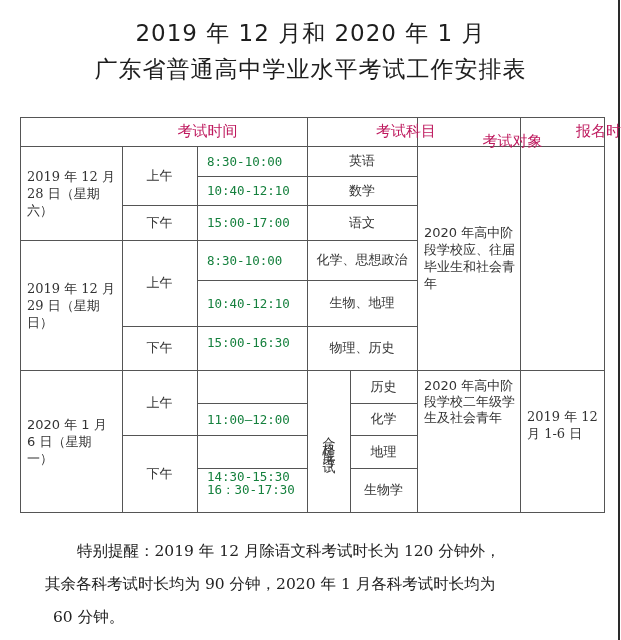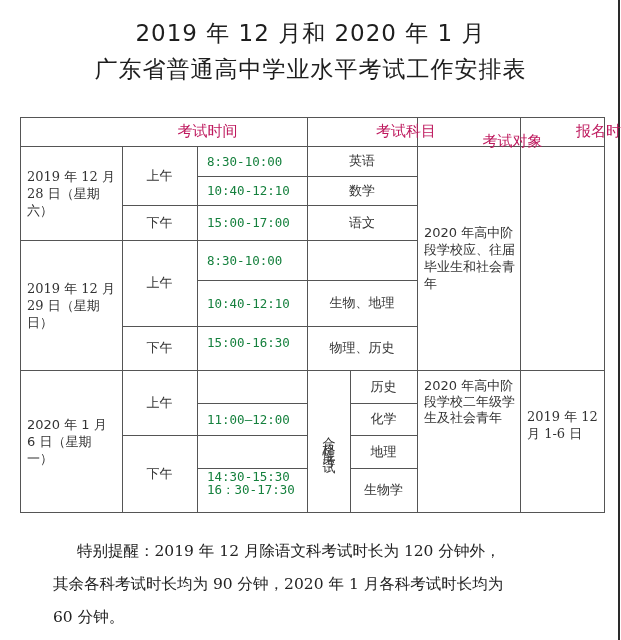--- a/index.html
+++ b/index.html
@@ -79,20 +79,21 @@
   <div class="cell" style="left:307px;top:146px;width:110px;height:30px;">英语</div>
   <div class="cell" style="left:307px;top:176px;width:110px;height:29px;">数学</div>
   <div class="cell" style="left:307px;top:205px;width:110px;height:35px;">语文</div>
 
   <div class="cell left" style="left:20px;top:240px;width:102px;height:130px;padding-right:6px;">2019 年 12 月 29 日（星期日）</div>
   <div class="cell" style="left:122px;top:240px;width:75px;height:86px;">上午</div>
   <div class="cell" style="left:122px;top:326px;width:75px;height:44px;">下午</div>
   <div class="cell mono" style="left:197px;top:240px;width:110px;height:40px;">8:30-10:00</div>
   <div class="cell mono" style="left:197px;top:280px;width:110px;height:46px;">10:40-12:10</div>
   <div class="cell mono" style="left:197px;top:320px;width:110px;height:44px;">15:00-16:30</div>
+  <div class="cell" style="left:307px;top:240px;width:110px;height:40px;">化学、思想政治</div>
   <div class="cell" style="left:307px;top:280px;width:110px;height:46px;">生物、地理</div>
   <div class="cell" style="left:307px;top:326px;width:110px;height:44px;">物理、历史</div>
 
   <div class="cell left" style="left:417px;top:146px;width:103px;height:224px;padding-right:5px;font-family:'DejaVu Sans','Liberation Sans',sans-serif;">2020 年高中阶段学校应、往届毕业生和社会青年</div>
 
   <div class="cell left" style="left:20px;top:370px;width:102px;height:142px;padding-right:6px;font-family:'DejaVu Sans','Liberation Sans',sans-serif;">2020 年 1 月 6 日（星期一）</div>
   <div class="cell" style="left:122px;top:370px;width:75px;height:65px;">上午</div>
   <div class="cell" style="left:122px;top:435px;width:75px;height:77px;">下午</div>
   <div class="cell mono" style="left:197px;top:403px;width:110px;height:32px;">11:00—12:00</div>
   <div class="cell mono" style="left:197px;top:460px;width:110px;height:33px;">14:30-15:30</div>
@@ -101,15 +102,15 @@
   <div class="cell" style="left:350px;top:370px;width:67px;height:33px;">历史</div>
   <div class="cell" style="left:350px;top:403px;width:67px;height:32px;">化学</div>
   <div class="cell" style="left:350px;top:435px;width:67px;height:33px;">地理</div>
   <div class="cell" style="left:350px;top:468px;width:67px;height:44px;">生物学</div>
   <div class="cell left top" style="left:417px;top:370px;width:103px;height:142px;padding-right:5px;padding-top:8px;line-height:16px;font-family:'DejaVu Sans','Liberation Sans',sans-serif;">2020 年高中阶段学校二年级学生及社会青年</div>
   <div class="cell left" style="left:520px;top:370px;width:84px;height:110px;padding-right:5px;">2019 年 12 月 1-6 日</div>
 </div>
 
 <div class="note" style="top:535px;">
   <div style="padding-left:32px;">特别提醒：2019 年 12 月除语文科考试时长为 120 分钟外，</div>
-  <div style="margin-left:8px;">其余各科考试时长均为 90 分钟，2020 年 1 月各科考试时长均为</div>
+  <div style="">其余各科考试时长均为 90 分钟，2020 年 1 月各科考试时长均为</div>
   <div style="margin-left:8px;">60 分钟。</div>
 </div>
 
 </body></html>

